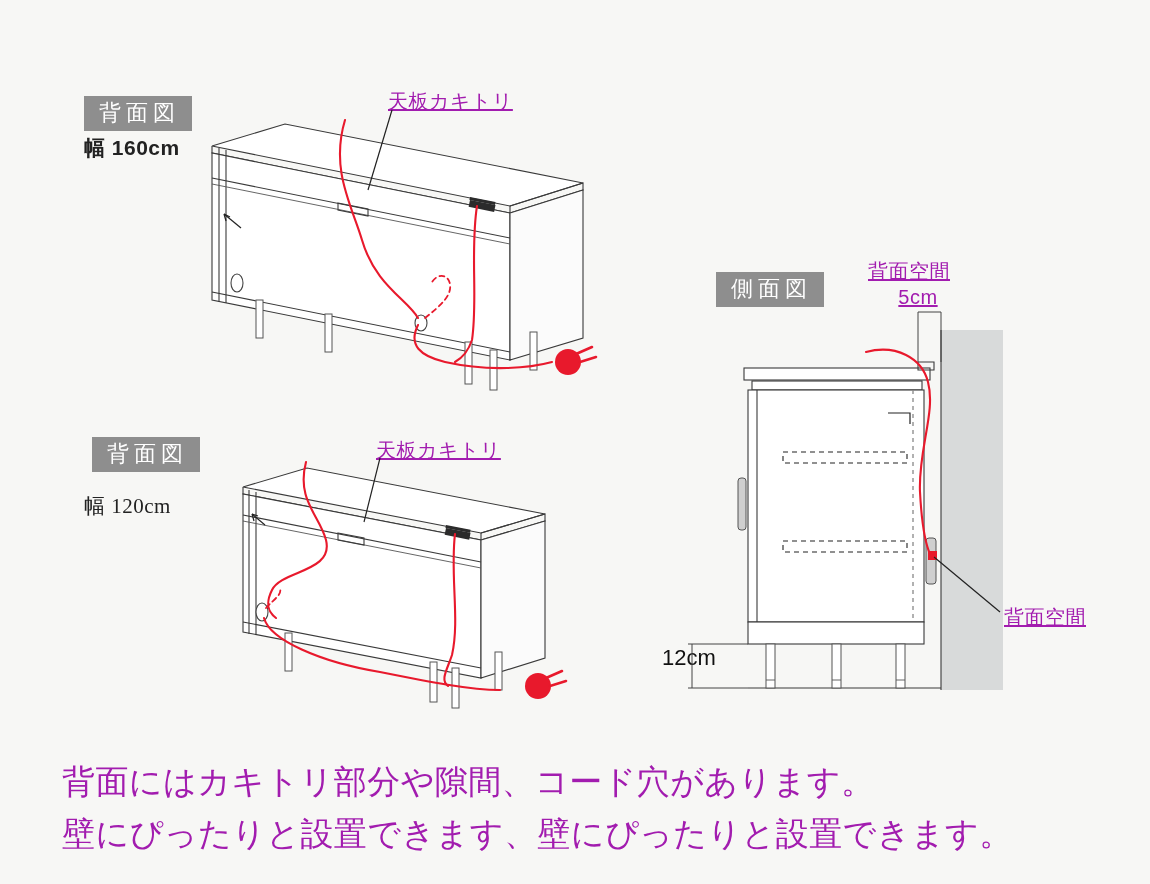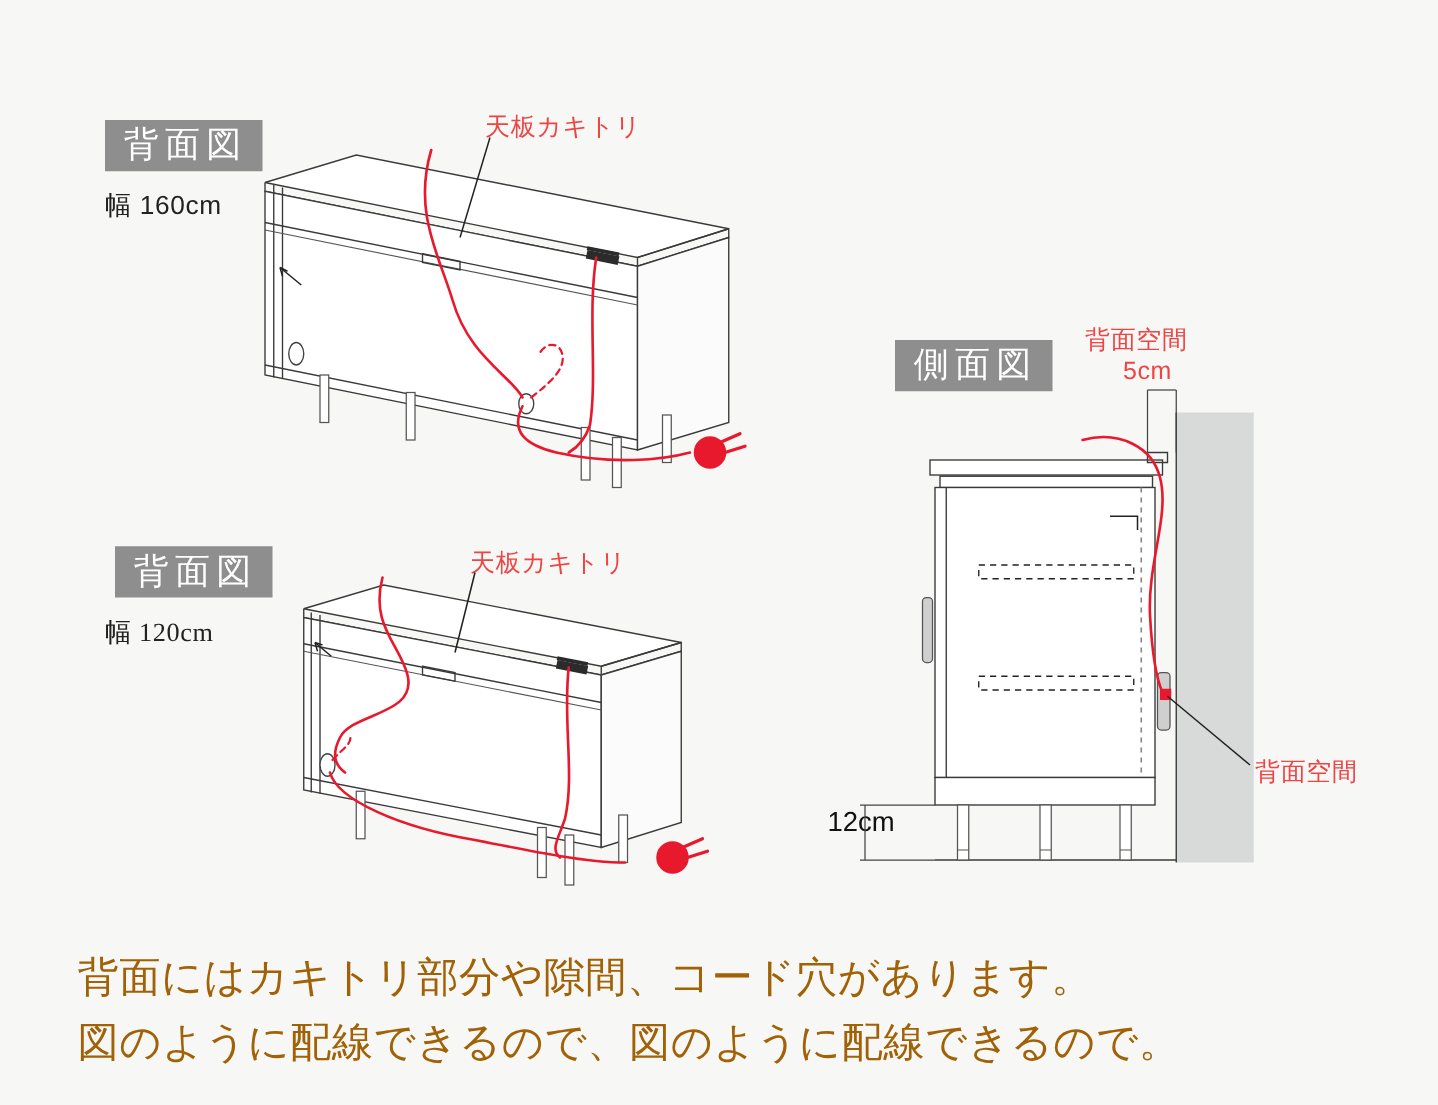--- a/index.html
+++ b/index.html
@@ -11,67 +11,68 @@
     overflow:hidden;
     position:relative;
   }
   .stage{position:absolute;inset:0;}
 
   
   .badge{
     position:absolute;
     background:#8e8e8e;
     color:#ffffff;
-    font-size:28px;
+    font-size:22px;
     letter-spacing:5px;
     padding:6px 12px 7px 15px;
     line-height:1;
     white-space:nowrap;
   }
   #badge-rear-160{left:84px;top:96px;}
   #badge-rear-120{left:92px;top:437px;}
   #badge-side{left:716px;top:272px;}
 
   .width-label{
     position:absolute;
     font-size:21px;
     color:#222;
     white-space:nowrap;
     letter-spacing:0.5px;
   }
-  #width-160{left:84px;top:150px;}
+  #width-160{left:84px;top:134px;font-weight:bold;}
   #width-120{left:84px;top:492px;font-family:Liberation Serif, serif;}
 
   .callout{
     position:absolute;
     font-size:20px;
-    color:#ef4444;
+    color:#a21caf;
     white-space:nowrap;
     letter-spacing:0.5px;
+    text-decoration:underline;
   }
   .dim{
     position:absolute;
     font-size:22px;
     color:#111;
     white-space:nowrap;
   }
   .wall-text{
     position:absolute;
     font-size:19px;
     color:#111;
   }
 
   
   #caption{
     position:absolute;
     left:62px;top:756px;
     width:1030px;
     font-size:33px;
     line-height:1.58;
-    color:#a16207;
+    color:#a21caf;
     letter-spacing:0.4px;
   }
   #caption div{white-space:nowrap;}
 
   svg{position:absolute;left:0;top:0;overflow:visible;}
   .ln{fill:none;stroke:#3a3a3a;stroke-width:1.1;}
   .ln-thin{fill:none;stroke:#555;stroke-width:0.9;}
   .leader{fill:none;stroke:#222;stroke-width:1.2;}
   .cord{fill:none;stroke:#e8192c;stroke-width:2.1;stroke-linecap:round;}
   .cord-d{fill:none;stroke:#e8192c;stroke-width:1.8;stroke-dasharray:5 4;stroke-linecap:round;}
@@ -234,16 +235,16 @@
     <rect class="outlet" x="926" y="538" width="10" height="46" rx="3"></rect>
     <rect x="928" y="551" width="9" height="9" fill="#e8192c"></rect>
 
     <path class="leader" d="M934,557 L1000,612"></path>
 
     <path class="cord" d="M866,352 C896,344 922,358 928,382 C936,412 918,450 920,492 C922,530 926,545 930,554"></path>
   </svg>
 
   <div id="caption">
     <div>背面にはカキトリ部分や隙間、コード穴があります。</div>
-    <div>図のように配線できるので、図のように配線できるので。</div>
+    <div>壁にぴったりと設置できます、壁にぴったりと設置できます。</div>
   </div>
 
 </div>
 
 </body></html>

